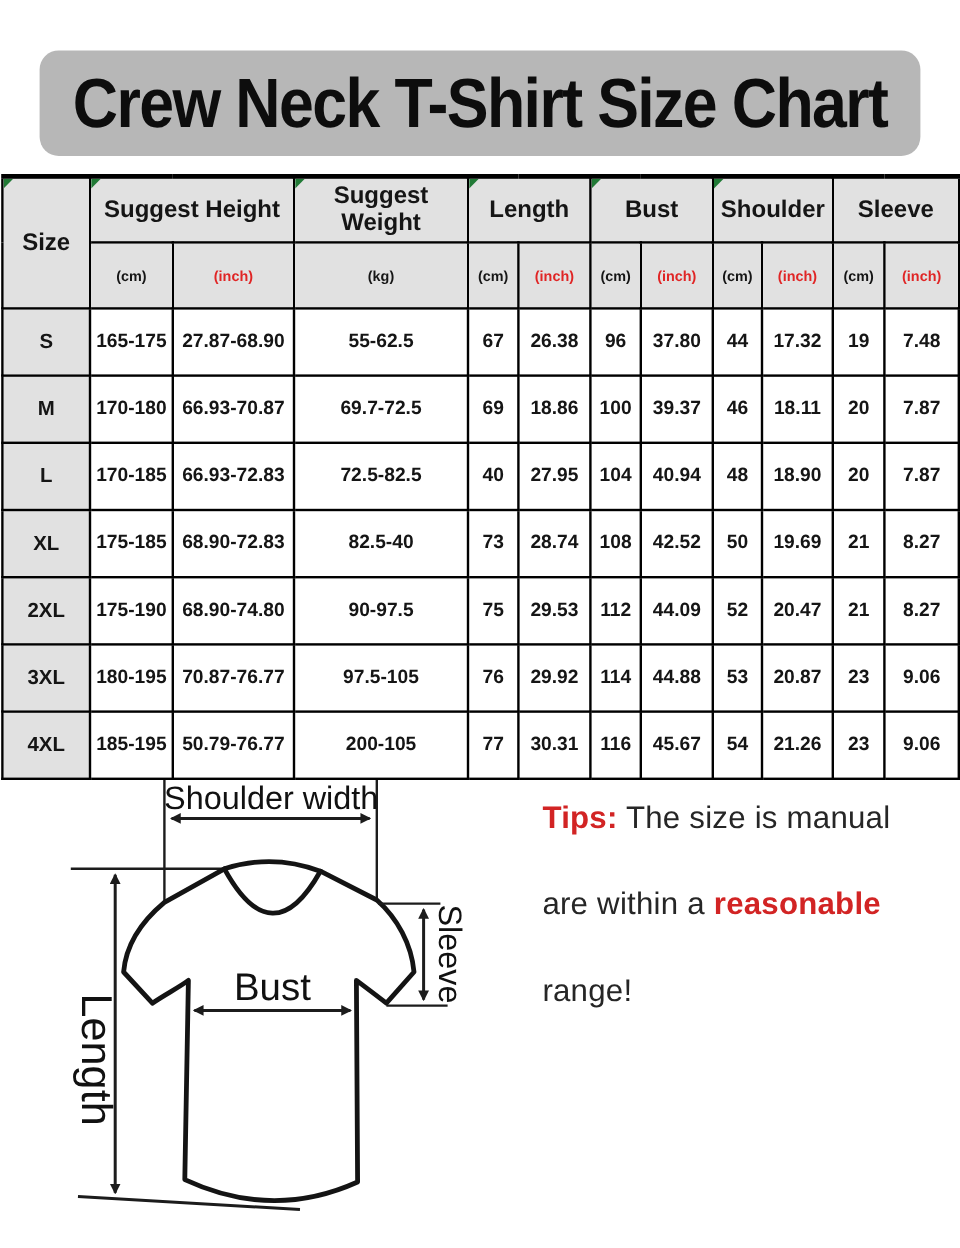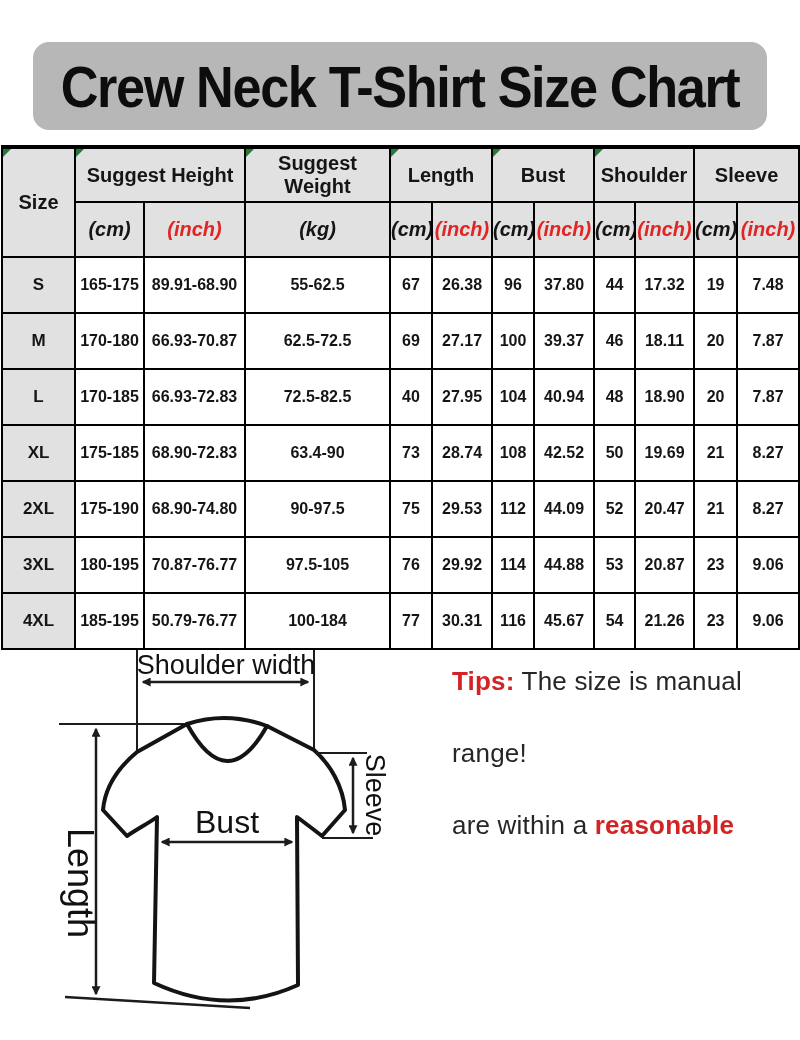--- a/index.html
+++ b/index.html
@@ -23,21 +23,21 @@
     border-collapse:collapse;table-layout:fixed;
     border:2px solid #000;border-top-width:4px;
   }
   .size-table th,.size-table td{
     border:2px solid #000;text-align:center;vertical-align:middle;
     padding:0;color:#151515;overflow:hidden;
   }
   .size-table thead tr{height:55px;}
   .size-table tbody tr{height:56px;}
   .size-table thead th{background:#e1e1e1;font-size:20px;font-weight:700;position:relative;}
-  .size-table thead th.unit{font-size:20px;font-style:italic;}
+  .size-table thead th.unit{font-size:12px;}
   .size-table thead th.red{color:#e02525;margin-left:40px;}
   .size-table tbody th.size-cell{background:#e1e1e1;font-size:17px;font-weight:700;}
   .size-table tbody td{background:#ffffff;font-size:16px;font-weight:700;}
   .corner::before{
     content:"";position:absolute;top:0;left:0;width:0;height:0;
     border-top:8px solid #217a36;border-right:8px solid transparent;
   }
   
   .diagram{position:absolute;left:15px;top:645px;width:430px;height:395px;}
   
@@ -91,38 +91,38 @@
       <th class="unit">(cm)</th>
       <th class="unit red">(inch)</th>
       <th class="unit">(cm)</th>
       <th class="unit red">(inch)</th>
     </tr>
   </thead>
   <tbody>
       <tr>
         <th class="size-cell">S</th>
         <td>165-175</td>
-        <td>89.91-68.90</td>
+        <td>27.87-68.90</td>
         <td>55-62.5</td>
         <td>67</td>
         <td>26.38</td>
         <td>96</td>
         <td>37.80</td>
         <td>44</td>
         <td>17.32</td>
         <td>19</td>
         <td>7.48</td>
       </tr>
       <tr>
         <th class="size-cell">M</th>
         <td>170-180</td>
         <td>66.93-70.87</td>
-        <td>62.5-72.5</td>
+        <td>69.7-72.5</td>
         <td>69</td>
-        <td>27.17</td>
+        <td>18.86</td>
         <td>100</td>
         <td>39.37</td>
         <td>46</td>
         <td>18.11</td>
         <td>20</td>
         <td>7.87</td>
       </tr>
       <tr>
         <th class="size-cell">L</th>
         <td>170-185</td>
@@ -134,21 +134,21 @@
         <td>40.94</td>
         <td>48</td>
         <td>18.90</td>
         <td>20</td>
         <td>7.87</td>
       </tr>
       <tr>
         <th class="size-cell">XL</th>
         <td>175-185</td>
         <td>68.90-72.83</td>
-        <td>63.4-90</td>
+        <td>82.5-40</td>
         <td>73</td>
         <td>28.74</td>
         <td>108</td>
         <td>42.52</td>
         <td>50</td>
         <td>19.69</td>
         <td>21</td>
         <td>8.27</td>
       </tr>
       <tr>
@@ -176,21 +176,21 @@
         <td>44.88</td>
         <td>53</td>
         <td>20.87</td>
         <td>23</td>
         <td>9.06</td>
       </tr>
       <tr>
         <th class="size-cell">4XL</th>
         <td>185-195</td>
         <td>50.79-76.77</td>
-        <td>100-184</td>
+        <td>200-105</td>
         <td>77</td>
         <td>30.31</td>
         <td>116</td>
         <td>45.67</td>
         <td>54</td>
         <td>21.26</td>
         <td>23</td>
         <td>9.06</td>
       </tr>
     </tbody>
@@ -242,15 +242,15 @@
   <g stroke="#1c1c1c" fill="none">
     <line x1="300" y1="108" x2="352" y2="108" stroke-width="2"></line>
     <line x1="307" y1="193" x2="358" y2="193" stroke-width="2"></line>
     <line x1="338" y1="113" x2="338" y2="188" stroke-width="2.5" marker-start="url(#arr)" marker-end="url(#arr)"></line>
   </g>
   <text x="358" y="150" text-anchor="middle" dominant-baseline="middle" transform="rotate(90 358 150)" font-size="27" fill="#111">Sleeve</text>
 </svg>
 
 <div class="tips">
     <div class="tips-line"><span class="red-seg">Tips:</span><span> The size is manual</span></div>
+    <div class="tips-line"><span>are within a </span><span class="red-seg">reasonable</span></div>
     <div class="tips-line"><span>range!</span></div>
-    <div class="tips-line"><span>are within a </span><span class="red-seg">reasonable</span></div>
   </div>
 
 </body></html>

